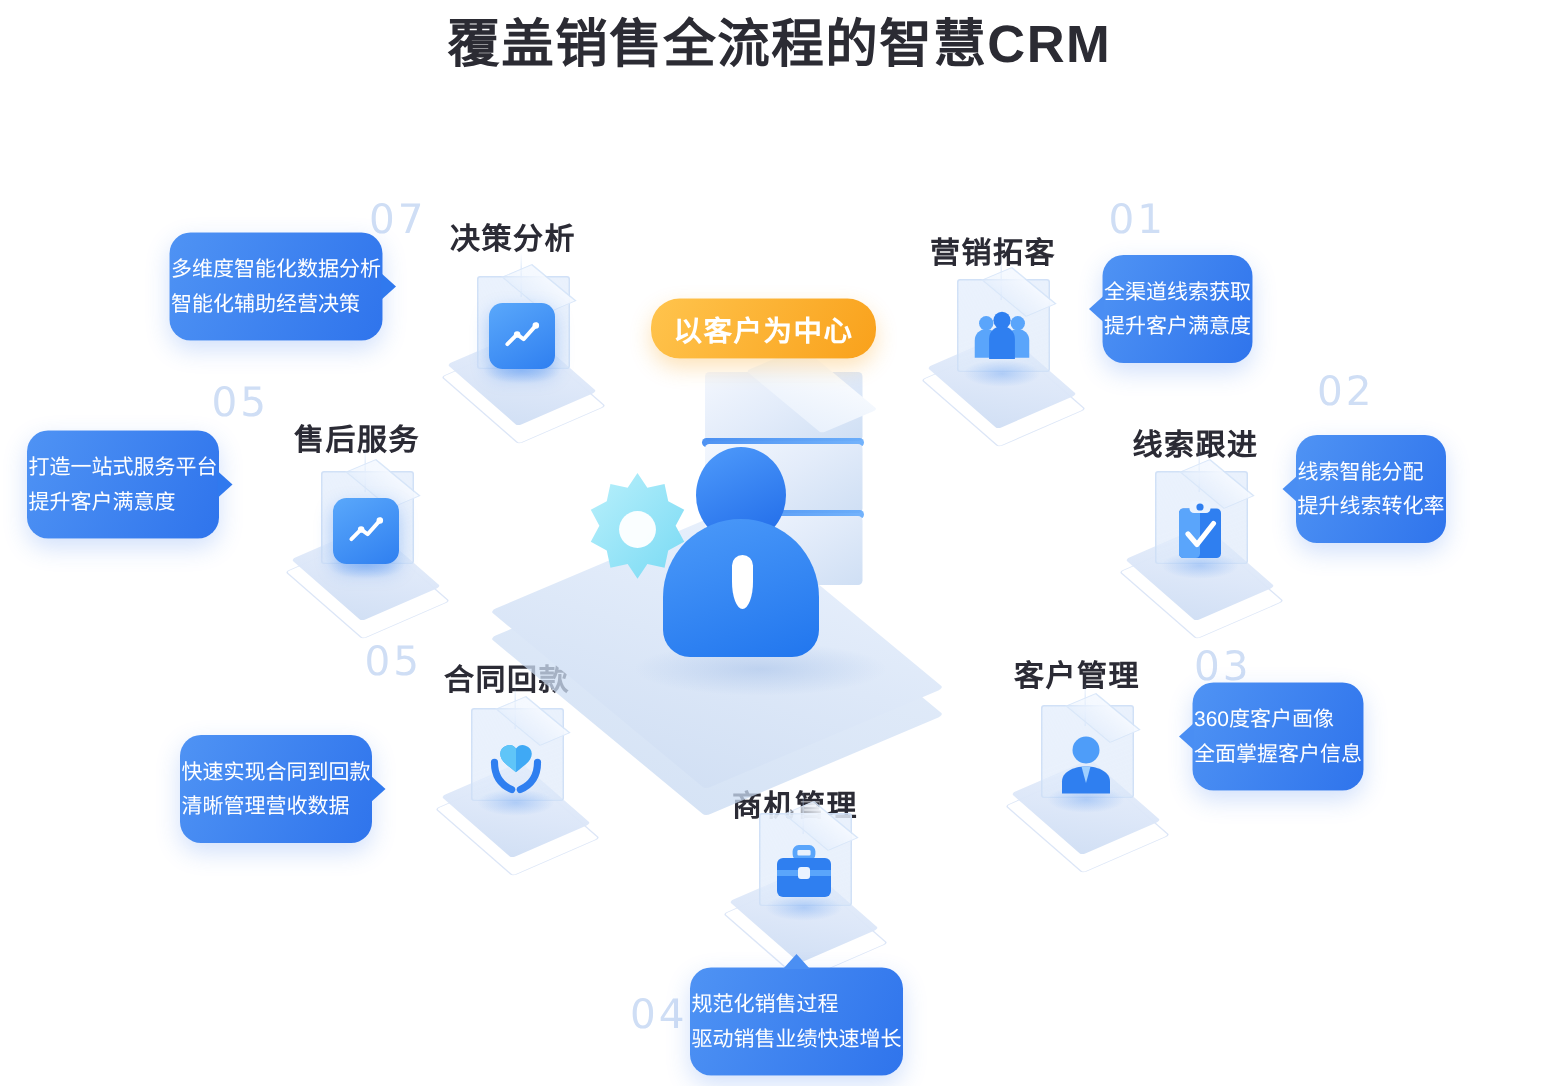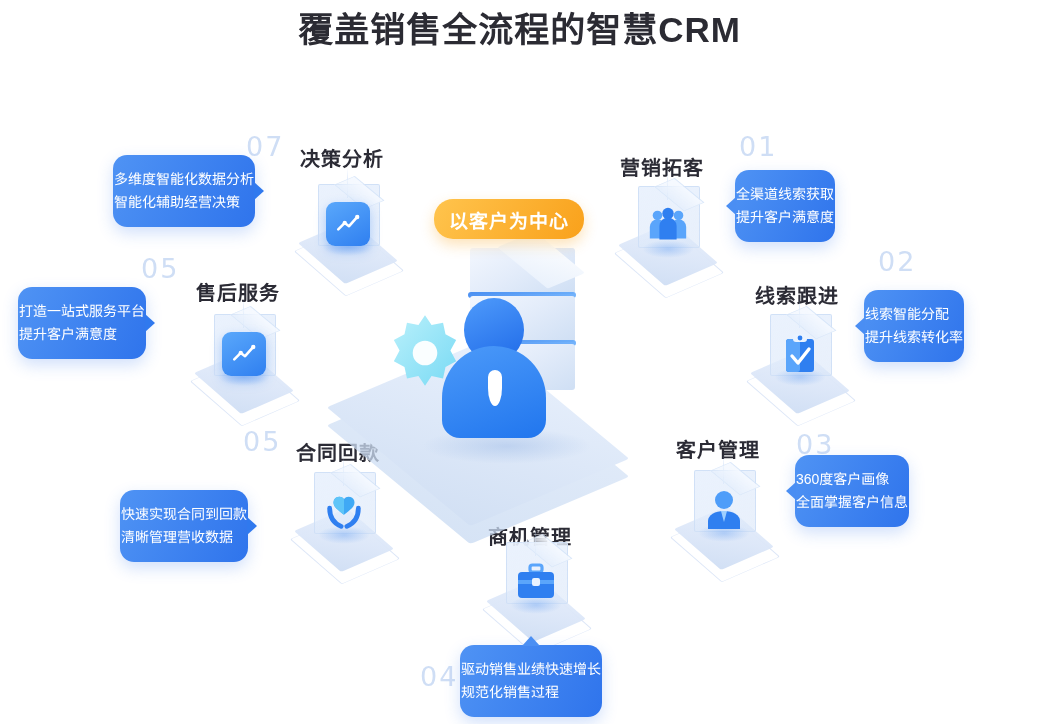--- a/index.html
+++ b/index.html
@@ -413,18 +413,18 @@
       <svg width="44" height="40" viewBox="0 0 44 40">
         <rect x="16" y="3" width="12" height="7" rx="2.5" fill="none" stroke="#5aa5fb" stroke-width="3.2"></rect>
         <rect x="4" y="10" width="36" height="26" rx="4" fill="#2f7ff0"></rect>
         <rect x="4" y="18" width="36" height="4" fill="#5aa5fb"></rect>
         <rect x="18" y="16" width="8" height="8" rx="2" fill="#eaf3ff"></rect>
       </svg>
     </div>
   </div>
   <div class="num" style="left:420px;top:661px;">04</div>
   <div class="bubble tail-up" style="left:460px;top:645px;">
+    <span class="ln">规范化销售过程</span>
     <span class="ln">驱动销售业绩快速增长</span>
-    <span class="ln">规范化销售过程</span>
     <i class="tail"></i>
   </div>
 
 </div>
 
 </body></html>

